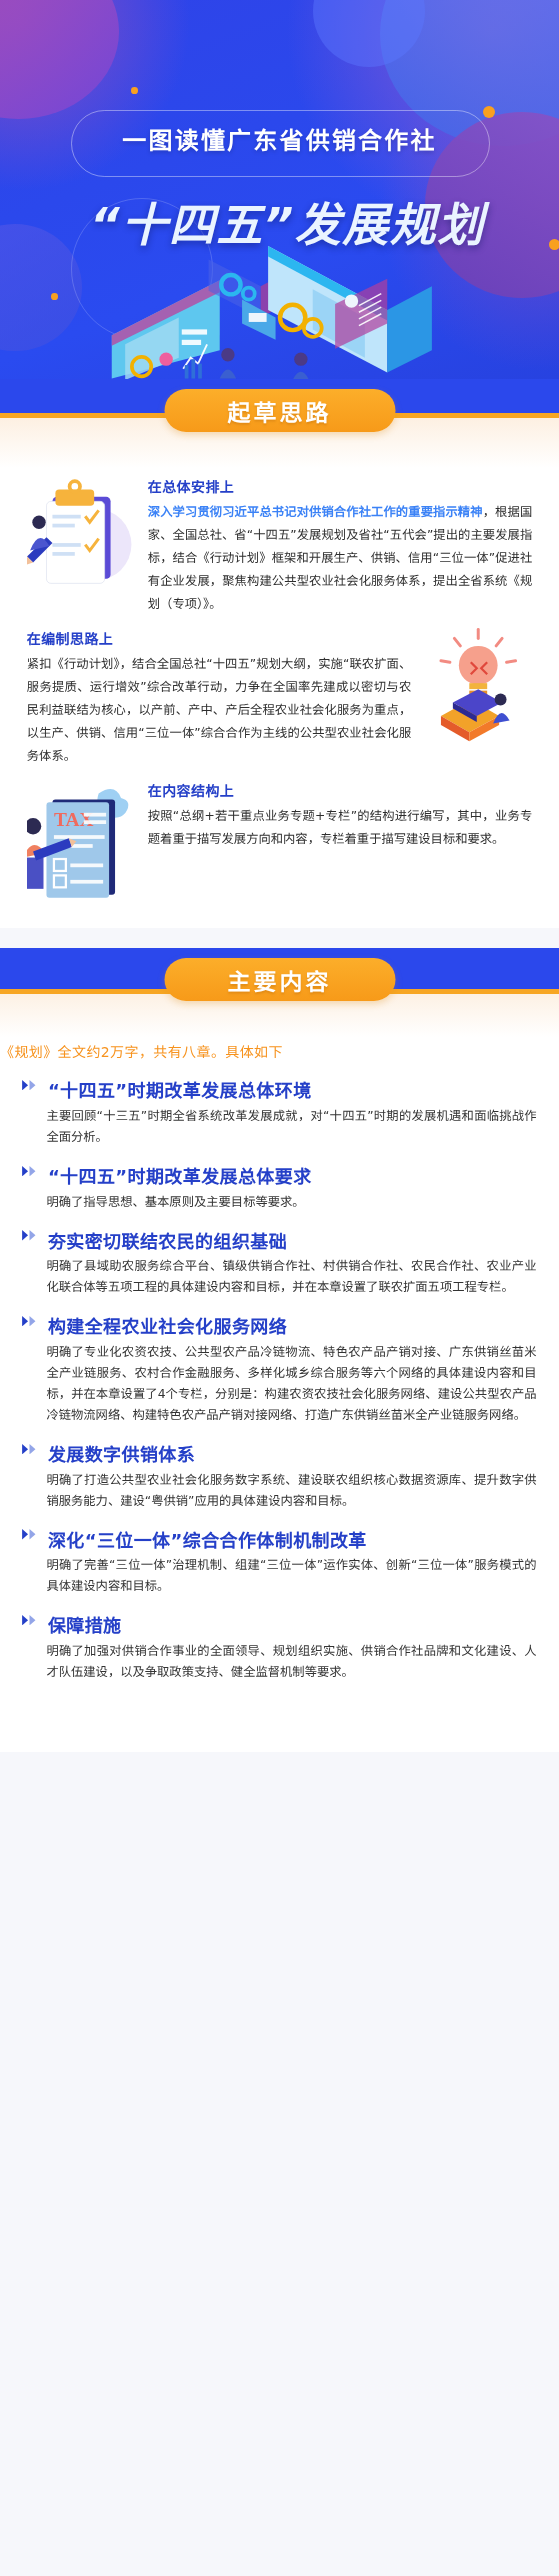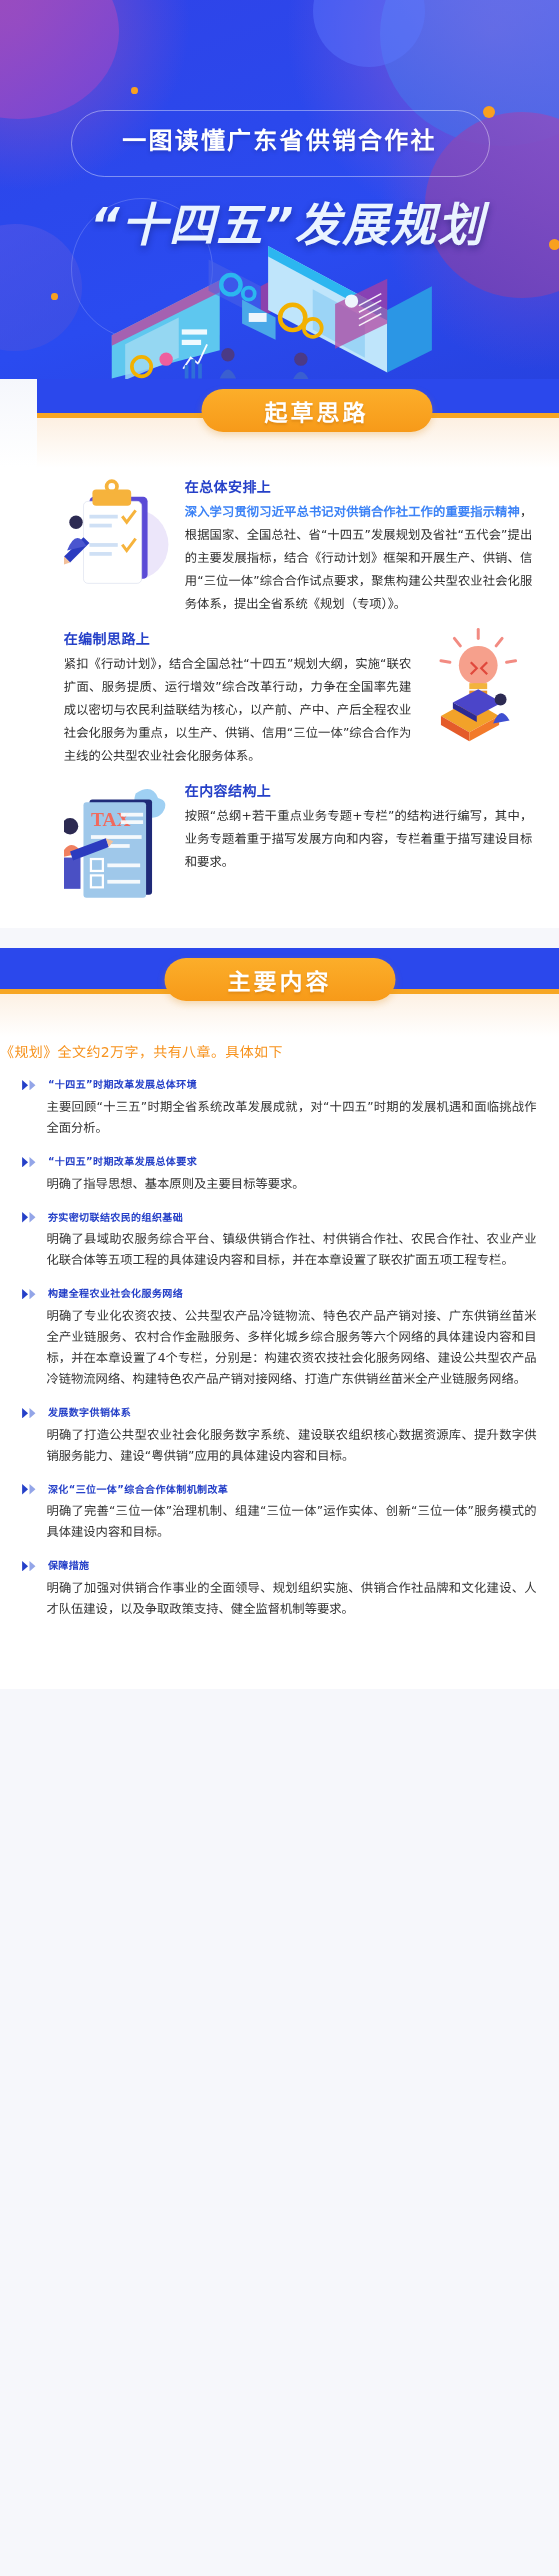--- a/index.html
+++ b/index.html
@@ -58,21 +58,20 @@
   }
 
   
   .iso{position:absolute;left:89px;top:246px;width:388px;height:134px;}
 
   
   .sec1{
     position:relative;width:559px;
     background:linear-gradient(180deg,#f5f7fc 0%,#ffffff 16%,#ffffff 100%);
     padding-bottom:25px;
-    padding-left:37px;
   }
   .sec1-top{
     position:relative;width:559px;height:89px;
     background:linear-gradient(180deg,#2b48ec 0%,#2b48ec 38%,#f7a623 38%,#f7a623 44%,#fdf0e2 44%,#ffffff 100%);
   }
   .ribbon{
     position:absolute;left:50%;transform:translateX(-50%);top:10.4px;
     width:231px;height:43px;border-radius:21.6px;
     background:linear-gradient(180deg,#fcae2a 0%,#f79a19 100%);
     box-shadow:0 3px 7.5px rgba(220,140,20,.28);
@@ -115,21 +114,21 @@
     font-family:"DejaVu Sans","Liberation Sans",sans-serif;
     margin:4.5px 0 15px 0;letter-spacing:0.4px;
   }
   .items{padding:0 22.4px;}
   .item{margin-bottom:14px;position:relative;}
   .item-h{
     display:flex;align-items:flex-start;gap:7.5px;margin-bottom:3.7px;
   }
   .arrow-ic{flex:0 0 auto;margin-top:3px;}
   .item-title{
-    font-size:10px;font-weight:bold;color:#2540c8;letter-spacing:0.4px;
+    font-size:18px;font-weight:bold;color:#2540c8;letter-spacing:0.4px;
     font-family:"DejaVu Sans","Liberation Sans",sans-serif;
   }
   .item-p{
     font-size:12.3px;line-height:21px;color:#333333;text-align:justify;
     padding-left:24px;
     font-family:"DejaVu Sans","Liberation Sans",sans-serif;
   }
   .bot-bar{height:10.4px;width:559px;background:#ffffff;}
 </style>
 </head>
@@ -240,21 +239,21 @@
               <polygon points="0,108 8,116 -4,120" fill="#f2c09a"></polygon>
             </g>
             <g>
               <circle cx="16" cy="62" r="9" fill="#2c2a52"></circle>
               <path d="M4 100 q12 -30 26 -6 z" fill="#4a55cf"></path>
             </g>
           </svg>
         </div>
         <div class="blk-body">
           <div class="blk-h">在总体安排上</div>
-          <div class="blk-p"><span class="hl">深入学习贯彻习近平总书记对供销合作社工作的重要指示精神</span><span>，根据国家、全国总社、省“十四五”发展规划及省社“五代会”提出的主要发展指标，结合《行动计划》框架和开展生产、供销、信用“三位一体”综合合作试点要求，聚焦构建公共型农业社会化服务体系，提出全省系统《规划（专项）》。</span></div>
+          <div class="blk-p"><span class="hl">深入学习贯彻习近平总书记对供销合作社工作的重要指示精神</span><span>，根据国家、全国总社、省“十四五”发展规划及省社“五代会”提出的主要发展指标，结合《行动计划》框架和开展生产、供销、信用“三位一体”促进社有企业发展，聚焦构建公共型农业社会化服务体系，提出全省系统《规划（专项）》。</span></div>
         </div>
       </div>
 
       <div class="blk rev">
         <div class="blk-art">
           <svg width="112" height="123" viewBox="0 0 150 165">
             <g stroke="#f28b82" stroke-width="4" stroke-linecap="round">
               <line x1="78" y1="14" x2="78" y2="2"></line>
               <line x1="54" y1="24" x2="46" y2="14"></line>
               <line x1="102" y1="24" x2="110" y2="14"></line>

